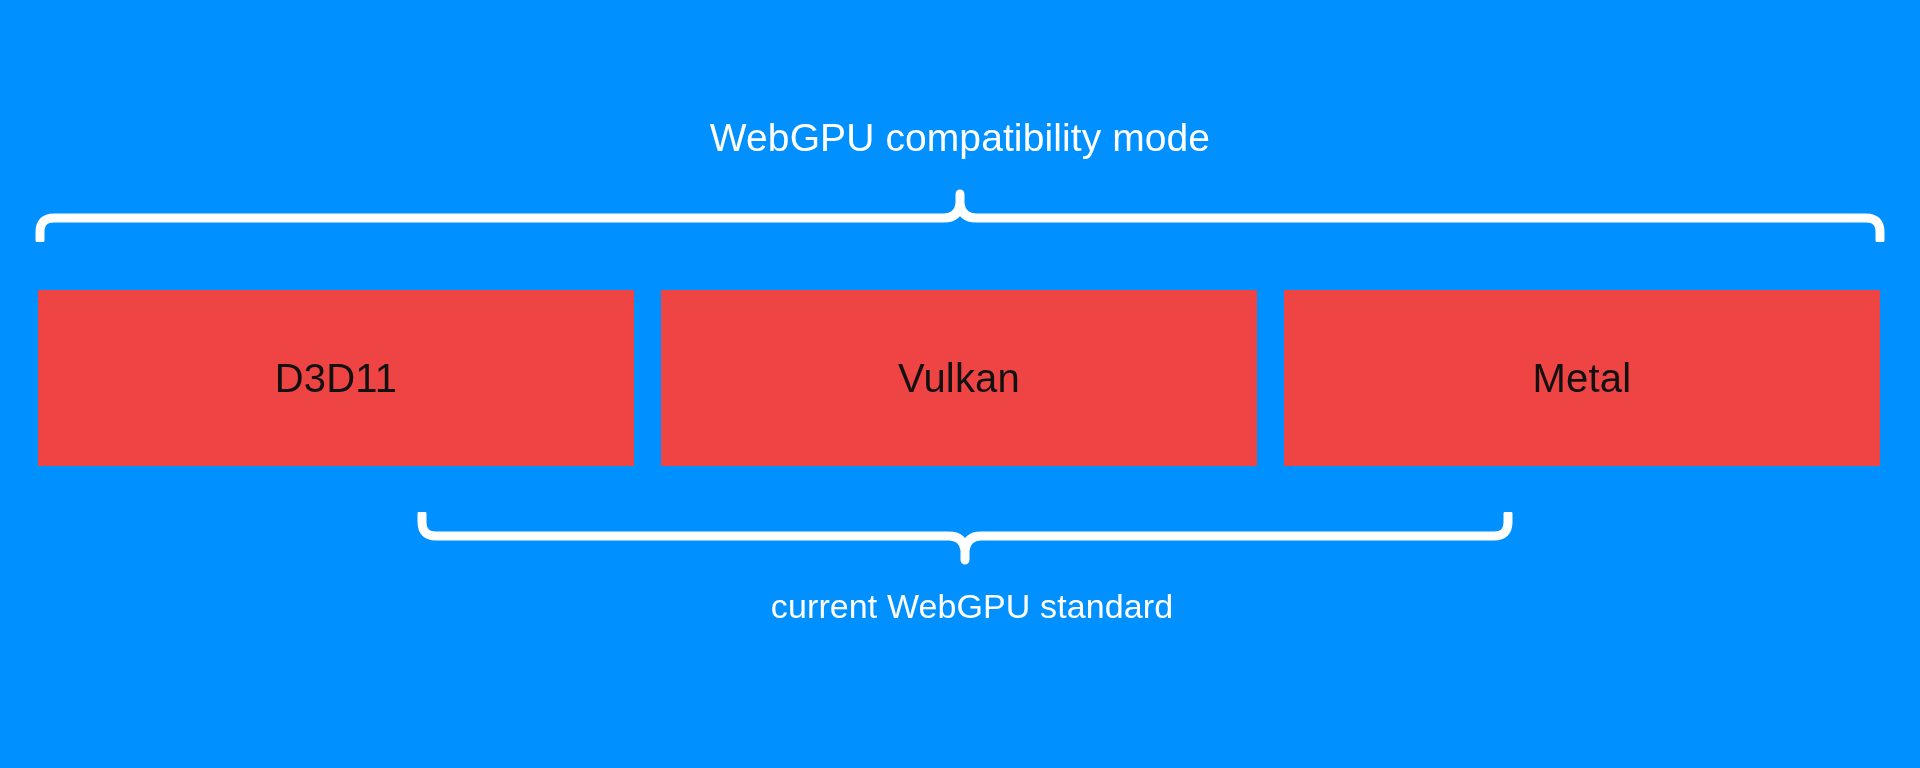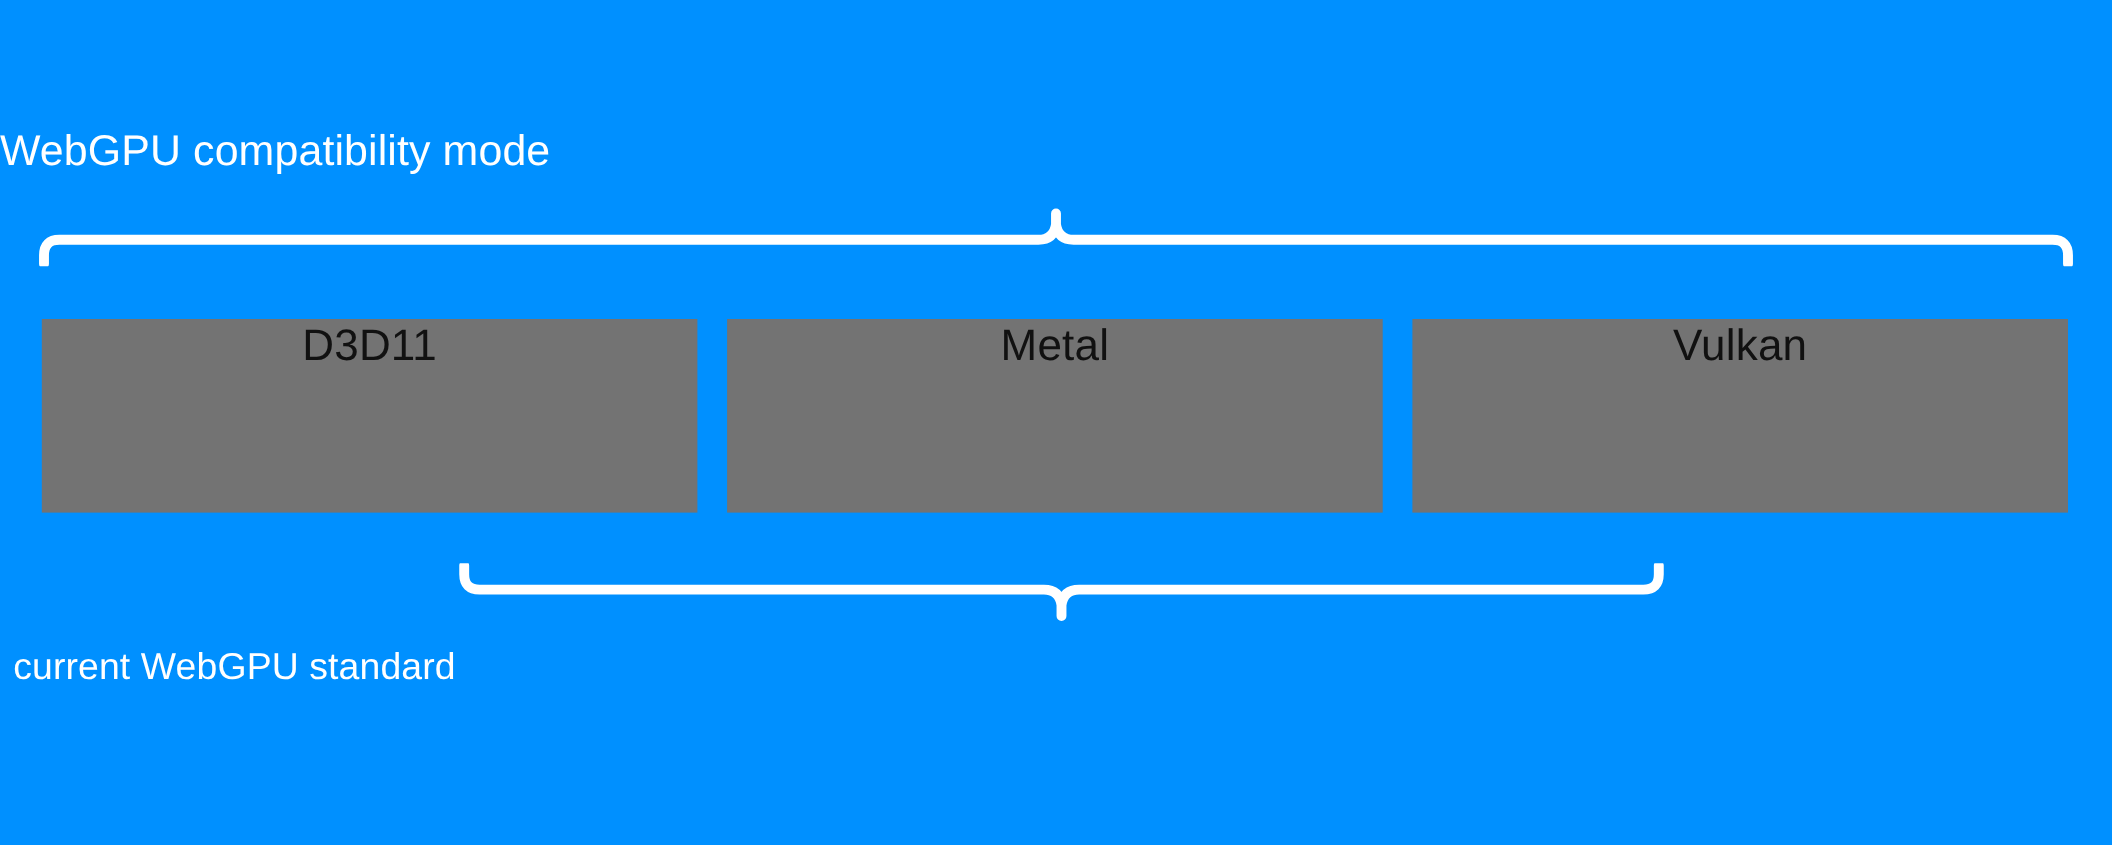--- a/index.html
+++ b/index.html
@@ -19,21 +19,21 @@
     width: 1920px;
     height: 768px;
     background: #0090ff;
   }
 
   
   .caption {
     position: absolute;
     left: 0;
     width: 1920px;
-    text-align: left;
+    text-align: center;
     color: #ffffff;
     font-weight: 400;
     letter-spacing: 0.1px;
     white-space: nowrap;
   }
   #top-caption {
     top: 114px;
     font-size: 39px;
     line-height: 48px;
   }
@@ -68,22 +68,23 @@
     left: 38px;
     top: 290px;
     width: 1842px;
     height: 176px;
     display: flex;
     flex-direction: row;
     gap: 27px;
   }
   .api-box {
     flex: 1 1 0;
-    background: #737373;
+    background: #ef4444;
     display: flex;
+    align-items: center;
     justify-content: center;
   }
   .api-box-label {
     color: #111111;
     font-size: 40px;
     line-height: 48px;
     font-weight: 400;
     white-space: nowrap;
     letter-spacing: 0.2px;
   }
@@ -110,25 +111,25 @@
   </svg>
 
   <div id="box-row">
 
     <div class="api-box">
       <span class="api-box-label">D3D11</span>
     </div>
 
 
     <div class="api-box">
-      <span class="api-box-label">Metal</span>
+      <span class="api-box-label">Vulkan</span>
     </div>
 
     <div class="api-box">
-      <span class="api-box-label">Vulkan</span>
+      <span class="api-box-label">Metal</span>
     </div>
 
 
   </div>
 
   <svg class="brace" id="bottom-brace" viewBox="0 0 1106 56" preserveAspectRatio="none">
     <path d="M 10 2
              L 10 10
              Q 10 24 24 24
              L 537 24

